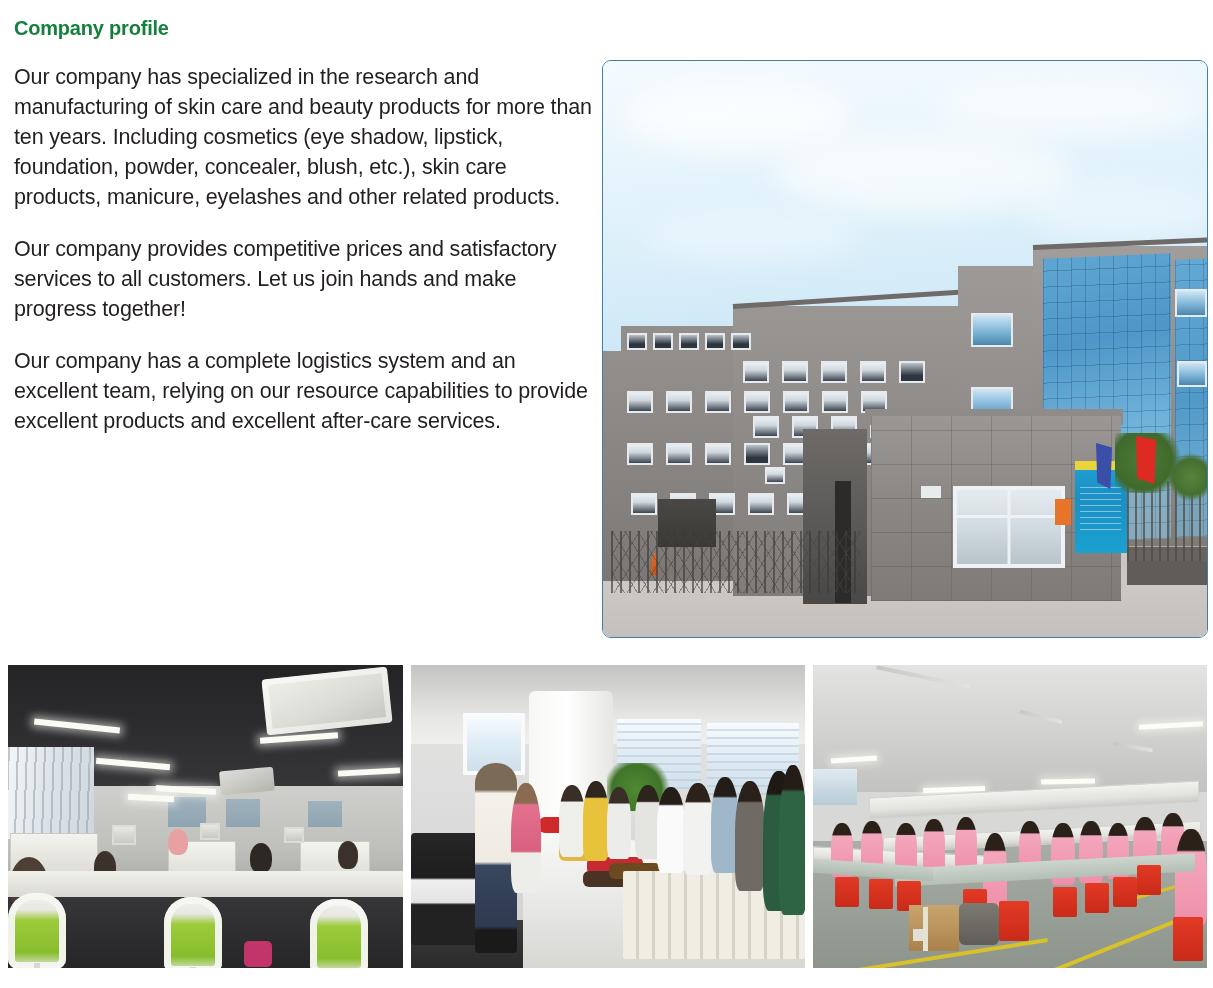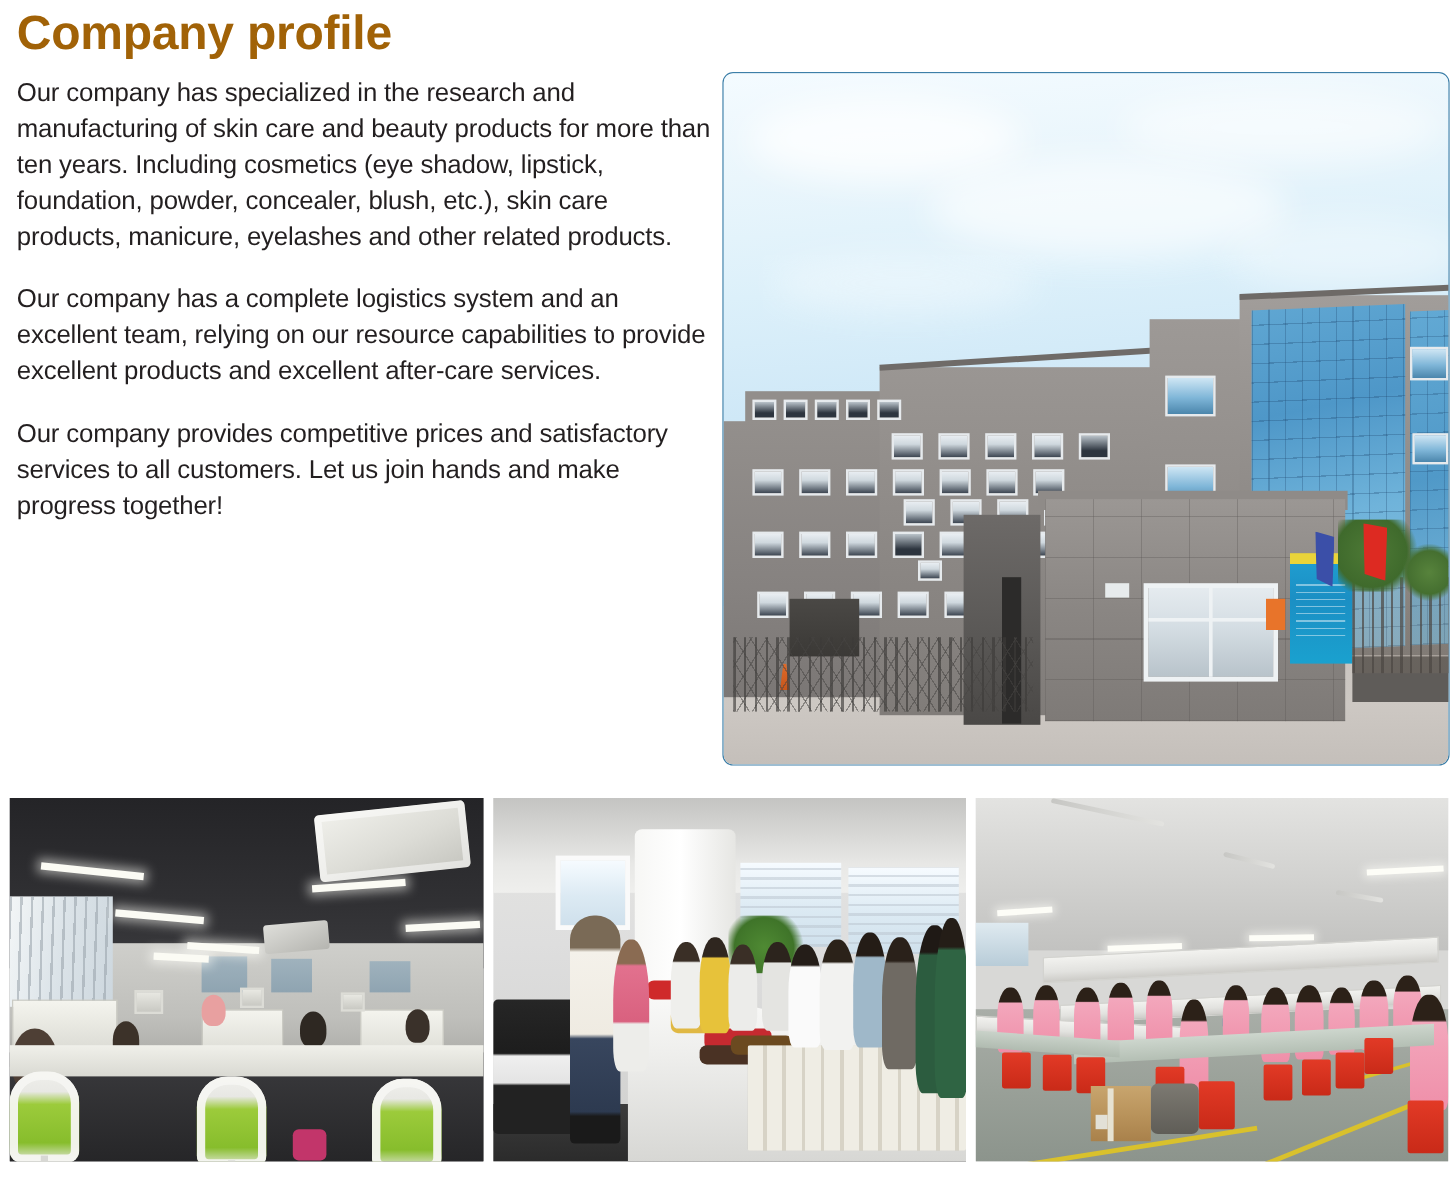--- a/index.html
+++ b/index.html
@@ -8,23 +8,23 @@
     background: #ffffff;
     font-family: "Liberation Sans", sans-serif;
     overflow: hidden;
   }
   .page { position: relative; width: 1213px; height: 988px; background: #fff; }
 
   
   .page-title {
     position: absolute;
     left: 14px; top: 8px;
-    font-size: 40px;
+    font-size: 20px;
     font-weight: bold;
-    color: #a16207;
+    color: #15803d;
     letter-spacing: -0.2px;
     line-height: 40px;
     white-space: nowrap;
   }
 
   
   .profile-text {
     position: absolute;
     left: 14px; top: 62px;
     width: 582px;
@@ -539,22 +539,22 @@
 </style>
 </head>
 <body>
 
 <div class="page">
 
   <h1 class="page-title">Company profile</h1>
 
   <div class="profile-text">
     <p>Our company has specialized in the research and manufacturing of skin care and beauty products for more than ten years. Including cosmetics (eye shadow, lipstick, foundation, powder, concealer, blush, etc.), skin care products, manicure, eyelashes and other related products.</p>
+    <p>Our company provides competitive prices and satisfactory services to all customers. Let us join hands and make progress together!</p>
     <p>Our company has a complete logistics system and an excellent team, relying on our resource capabilities to provide excellent products and excellent after-care services.</p>
-    <p>Our company provides competitive prices and satisfactory services to all customers. Let us join hands and make progress together!</p>
   </div>
 
   <div class="hero-photo">
     <div class="hero-canvas">
       <div class="sky"></div>
       <div class="cloud c1"></div>
       <div class="cloud c2"></div>
       <div class="cloud c3"></div>
       <div class="cloud c4"></div>
       <div class="cloud c5"></div>

